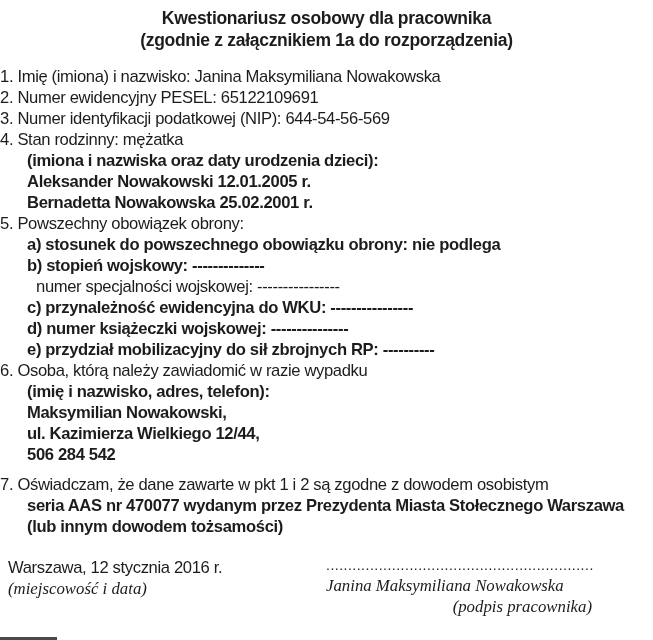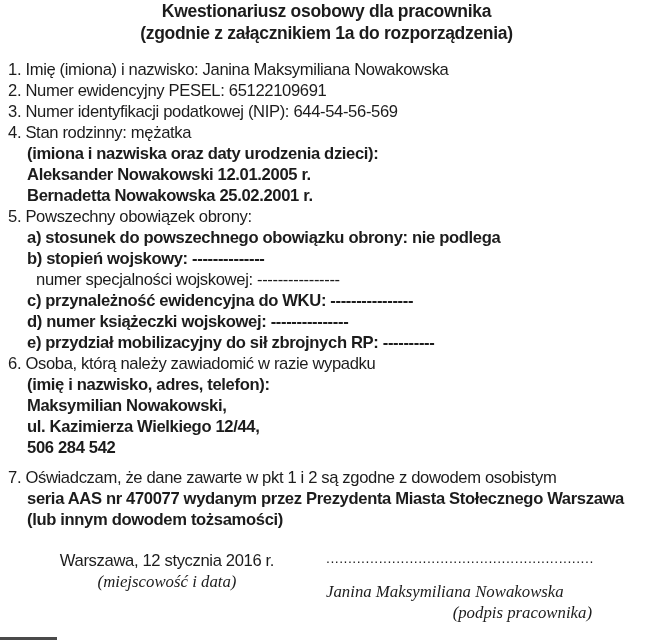--- a/index.html
+++ b/index.html
@@ -2,45 +2,45 @@
 <html><head>
 <meta charset="utf-8">
 <style>
   html,body { margin:0; padding:0; background:#ffffff; }
   .page {
     position:relative; width:653px; height:640px; overflow:hidden;
     background:#ffffff; color:#1c1c1c;
     font-family:"Liberation Sans", sans-serif;
   }
   .title-block {
-    text-align:center;
+    padding-top:7px; text-align:center;
     font-weight:bold; font-size:17.5px; line-height:22px; letter-spacing:-0.3px;
   }
   .body-block { margin-top:15px; font-size:16.6px; line-height:21px; letter-spacing:-0.35px; }
   .line { white-space:pre; }
-  .i0 { padding-left:8px; }
+  .i0 { }
   .i1 { padding-left:27px;font-weight:bold; }
   .i2 { padding-left:36px; }
   .decl-block { margin-top:9px; }
   .footer {
     display:flex; margin-top:20px; padding-left:8px;
     font-size:16.6px; line-height:21px; letter-spacing:-0.35px;
   }
-  .f-left { width:318px;text-align:center; }
+  .f-left { width:318px; }
   .f-right { width:268px; }
   .serif-it {
     font-family:"Liberation Serif", serif; font-style:italic;
     font-size:16.8px; letter-spacing:0;
   }
   .dots {
     overflow:hidden; white-space:nowrap;
     font-size:14px; line-height:12px; height:12px; letter-spacing:0.5px;
     margin-top:2px;
   }
-  .sig-name { margin-top:17px; }
+  .sig-name { margin-top:4px; }
   .sig-caption { text-align:right; padding-right:2px; }
   .bottom-bar {
     position:absolute; left:0; bottom:0; width:57px; height:3px; background:#4a4a4a;
   }
 </style>
 </head>
 <body>
 
 <div class="page">
 

